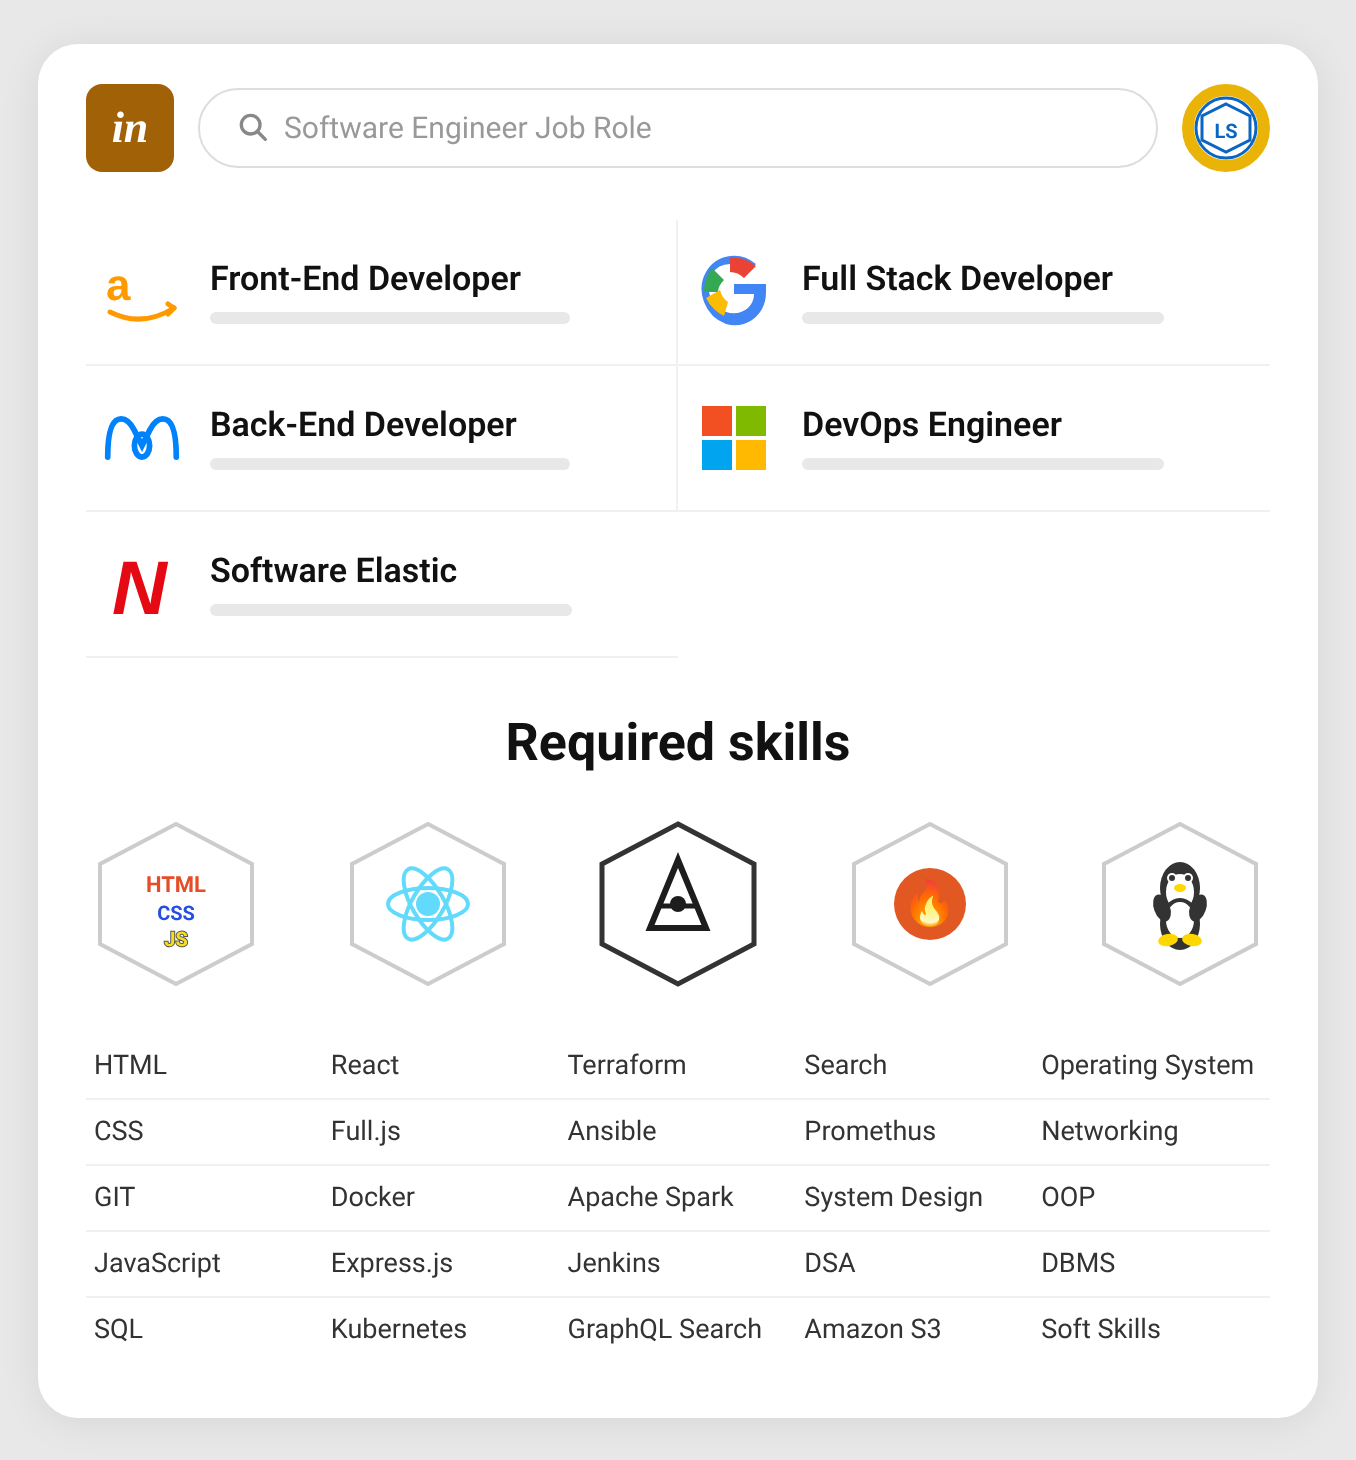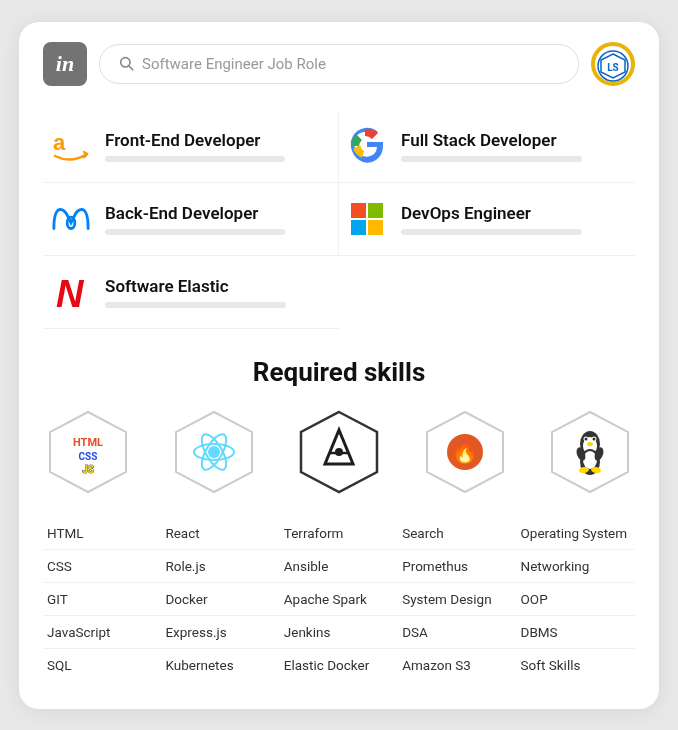--- a/index.html
+++ b/index.html
@@ -21,21 +21,21 @@
     
     .header {
       display: flex;
       align-items: center;
       gap: 12px;
       margin-bottom: 24px;
     }
     .linkedin-icon {
       width: 44px;
       height: 44px;
-      background: #737373;
+      background: #a16207;
       border-radius: 8px;
       display: flex;
       align-items: center;
       justify-content: center;
       color: white;
       font-weight: 900;
       font-size: 22px;
       font-style: italic;
       flex-shrink: 0;
     }
@@ -51,23 +51,23 @@
       font-size: 15px;
     }
     .search-icon-svg {
       color: #888;
       flex-shrink: 0;
     }
     .profile-badge {
       width: 44px;
       height: 44px;
       border-radius: 50%;
-      border: 4px solid #eab308;
-      display: flex;
-      align-items: flex-end;
+      border: 6px solid #eab308;
+      display: flex;
+      align-items: flex-start;
       justify-content: center;
       flex-shrink: 0;
     }
     
     .roles-grid {
       display: grid;
       grid-template-columns: 1fr 1fr;
       gap: 0;
       margin-bottom: 28px;
     }
@@ -307,21 +307,21 @@
       <tbody>
           <tr>
         <td>HTML</td>
         <td>React</td>
         <td>Terraform</td>
         <td>Search</td>
         <td>Operating System</td>
       </tr>
       <tr>
         <td>CSS</td>
-        <td>Role.js</td>
+        <td>Full.js</td>
         <td>Ansible</td>
         <td>Promethus</td>
         <td>Networking</td>
       </tr>
       <tr>
         <td>GIT</td>
         <td>Docker</td>
         <td>Apache Spark</td>
         <td>System Design</td>
         <td>OOP</td>
@@ -329,20 +329,20 @@
       <tr>
         <td>JavaScript</td>
         <td>Express.js</td>
         <td>Jenkins</td>
         <td>DSA</td>
         <td>DBMS</td>
       </tr>
       <tr>
         <td>SQL</td>
         <td>Kubernetes</td>
-        <td>Elastic Docker</td>
+        <td>GraphQL Search</td>
         <td>Amazon S3</td>
         <td>Soft Skills</td>
       </tr>
     </tbody>
       </table>
   </div>
 </div>
 
 </body></html>

